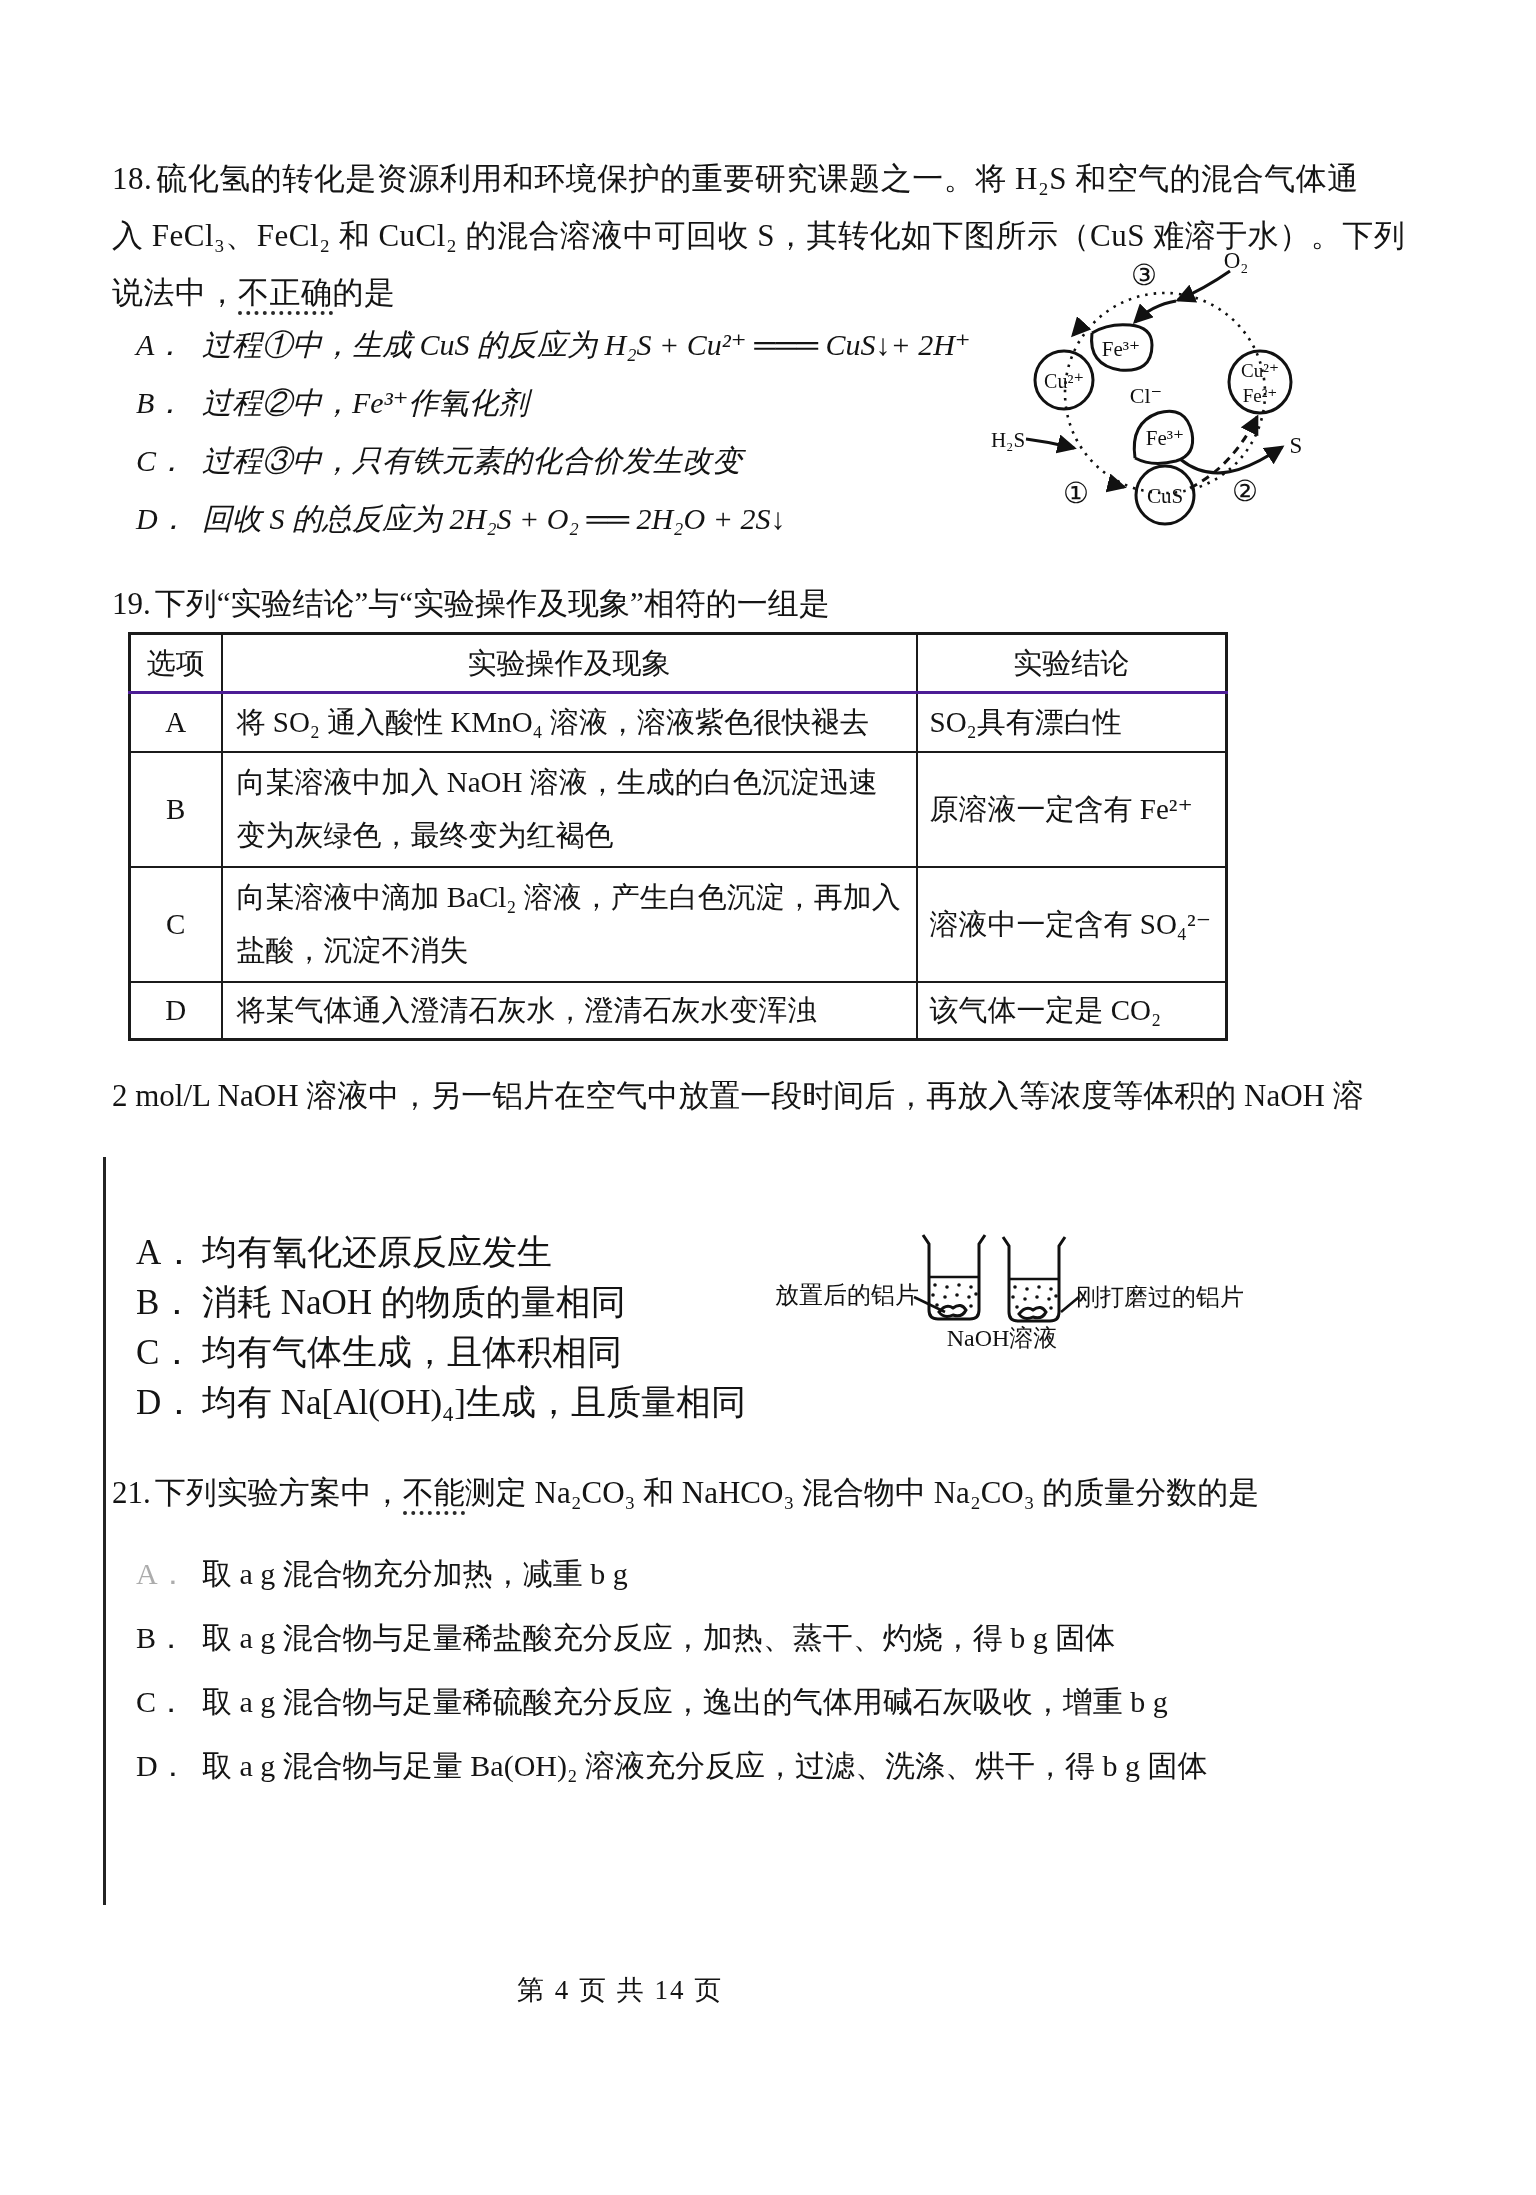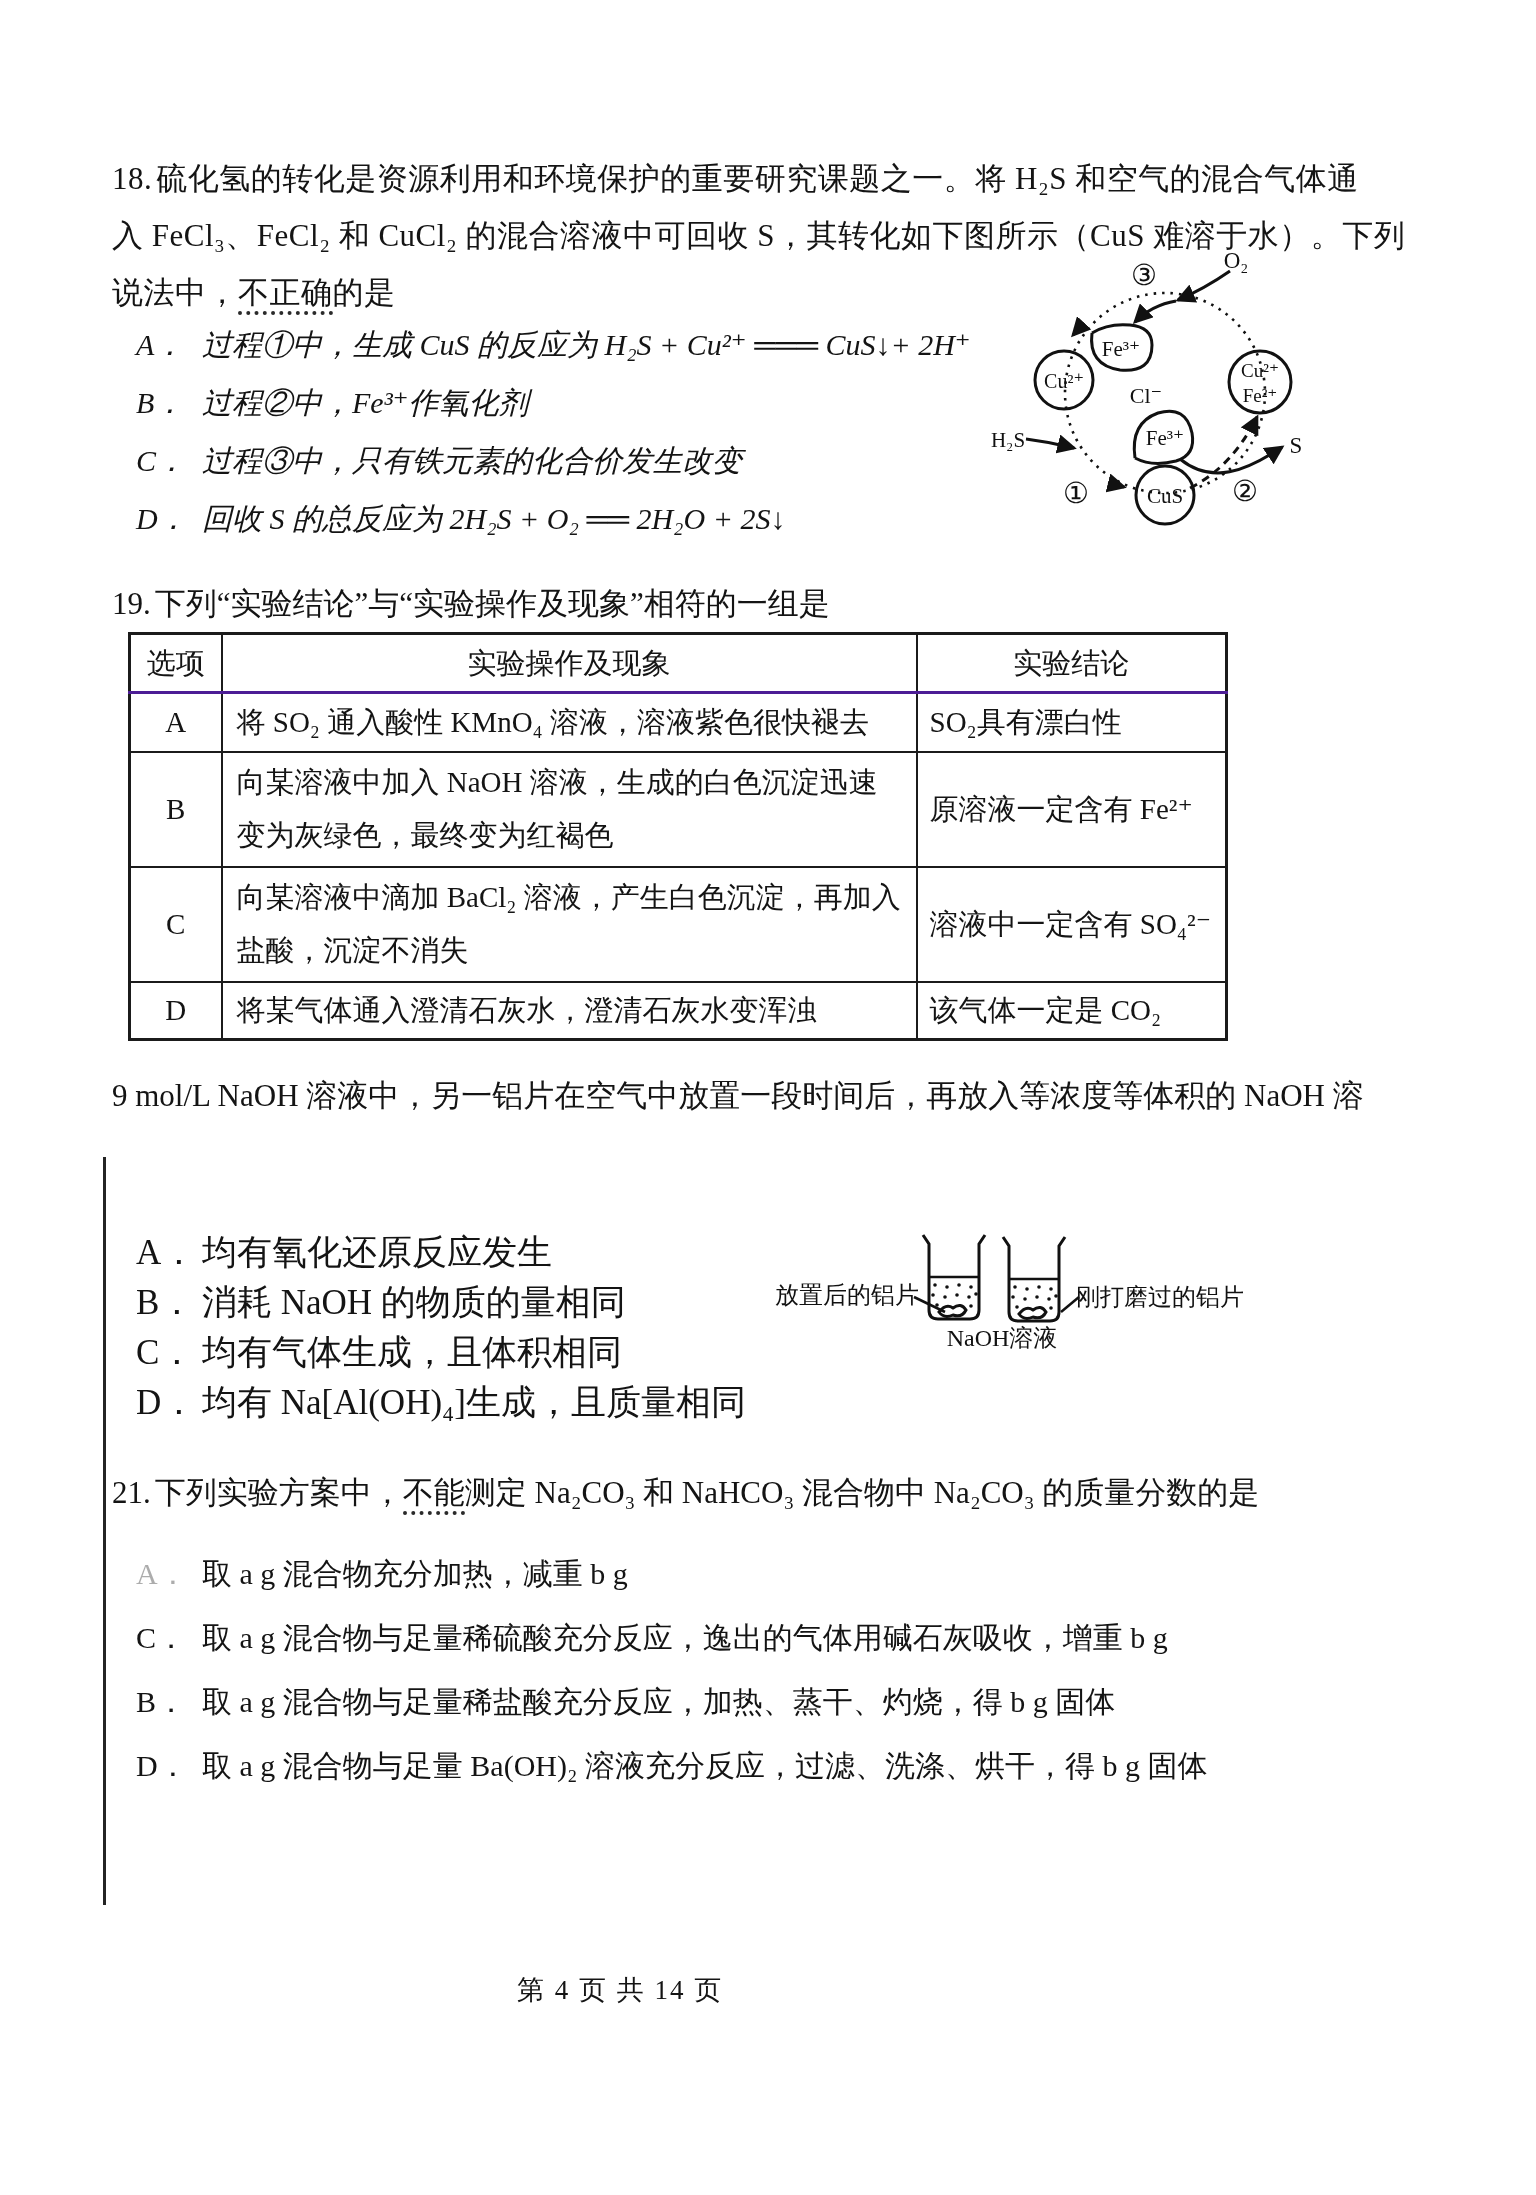--- a/index.html
+++ b/index.html
@@ -149,21 +149,21 @@
         <tr class="r-d">
           <td class="c-opt">D</td>
           <td class="c-op">将某气体通入澄清石灰水，澄清石灰水变浑浊</td>
           <td class="c-con">该气体一定是 CO₂</td>
         </tr>
       </tbody>
     </table>
   </div>
 
   <div class="abs" id="q20-stem">
-    <div>9 mol/L NaOH 溶液中，另一铝片在空气中放置一段时间后，再放入等浓度等体积的 NaOH 溶</div>
+    <div>2 mol/L NaOH 溶液中，另一铝片在空气中放置一段时间后，再放入等浓度等体积的 NaOH 溶</div>
   </div>
 
   <div class="abs" id="q20-options">
     <div class="opt"><span class="optlabel">A．</span><span>均有氧化还原反应发生</span></div>
     <div class="opt"><span class="optlabel">B．</span><span>消耗 NaOH 的物质的量相同</span></div>
     <div class="opt"><span class="optlabel">C．</span><span>均有气体生成，且体积相同</span></div>
     <div class="opt"><span class="optlabel">D．</span><span>均有 Na[Al(OH)₄]生成，且质量相同</span></div>
   </div>
 
   <svg class="abs" style="left:775px;top:1218px;" width="540" height="145" viewBox="0 0 540 145">
@@ -209,21 +209,21 @@
     <text x="385" y="87" font-size="24" text-anchor="middle">刚打磨过的铝片</text>
     <text x="227" y="128" font-size="24" text-anchor="middle">NaOH溶液</text>
   </svg>
 
   <div class="abs" id="q21-title">
     <span class="qnum">21.</span><span>下列实验方案中，</span><span class="emph">不能</span><span>测定 Na₂CO₃ 和 NaHCO₃ 混合物中 Na₂CO₃ 的质量分数的是</span>
   </div>
 
   <div class="abs" id="q21-options">
     <div class="opt"><span class="optlabel faint">A．</span><span>取 a g 混合物充分加热，减重 b g</span></div>
+    <div class="opt"><span class="optlabel">B．</span><span>取 a g 混合物与足量稀盐酸充分反应，加热、蒸干、灼烧，得 b g 固体</span></div>
     <div class="opt"><span class="optlabel">C．</span><span>取 a g 混合物与足量稀硫酸充分反应，逸出的气体用碱石灰吸收，增重 b g</span></div>
-    <div class="opt"><span class="optlabel">B．</span><span>取 a g 混合物与足量稀盐酸充分反应，加热、蒸干、灼烧，得 b g 固体</span></div>
     <div class="opt"><span class="optlabel">D．</span><span>取 a g 混合物与足量 Ba(OH)₂ 溶液充分反应，过滤、洗涤、烘干，得 b g 固体</span></div>
   </div>
 
   <div class="abs" id="margin-line"></div>
   <div class="abs" id="footer">第 4 页 共 14 页</div>
 
 </div>
 
 </body></html>

